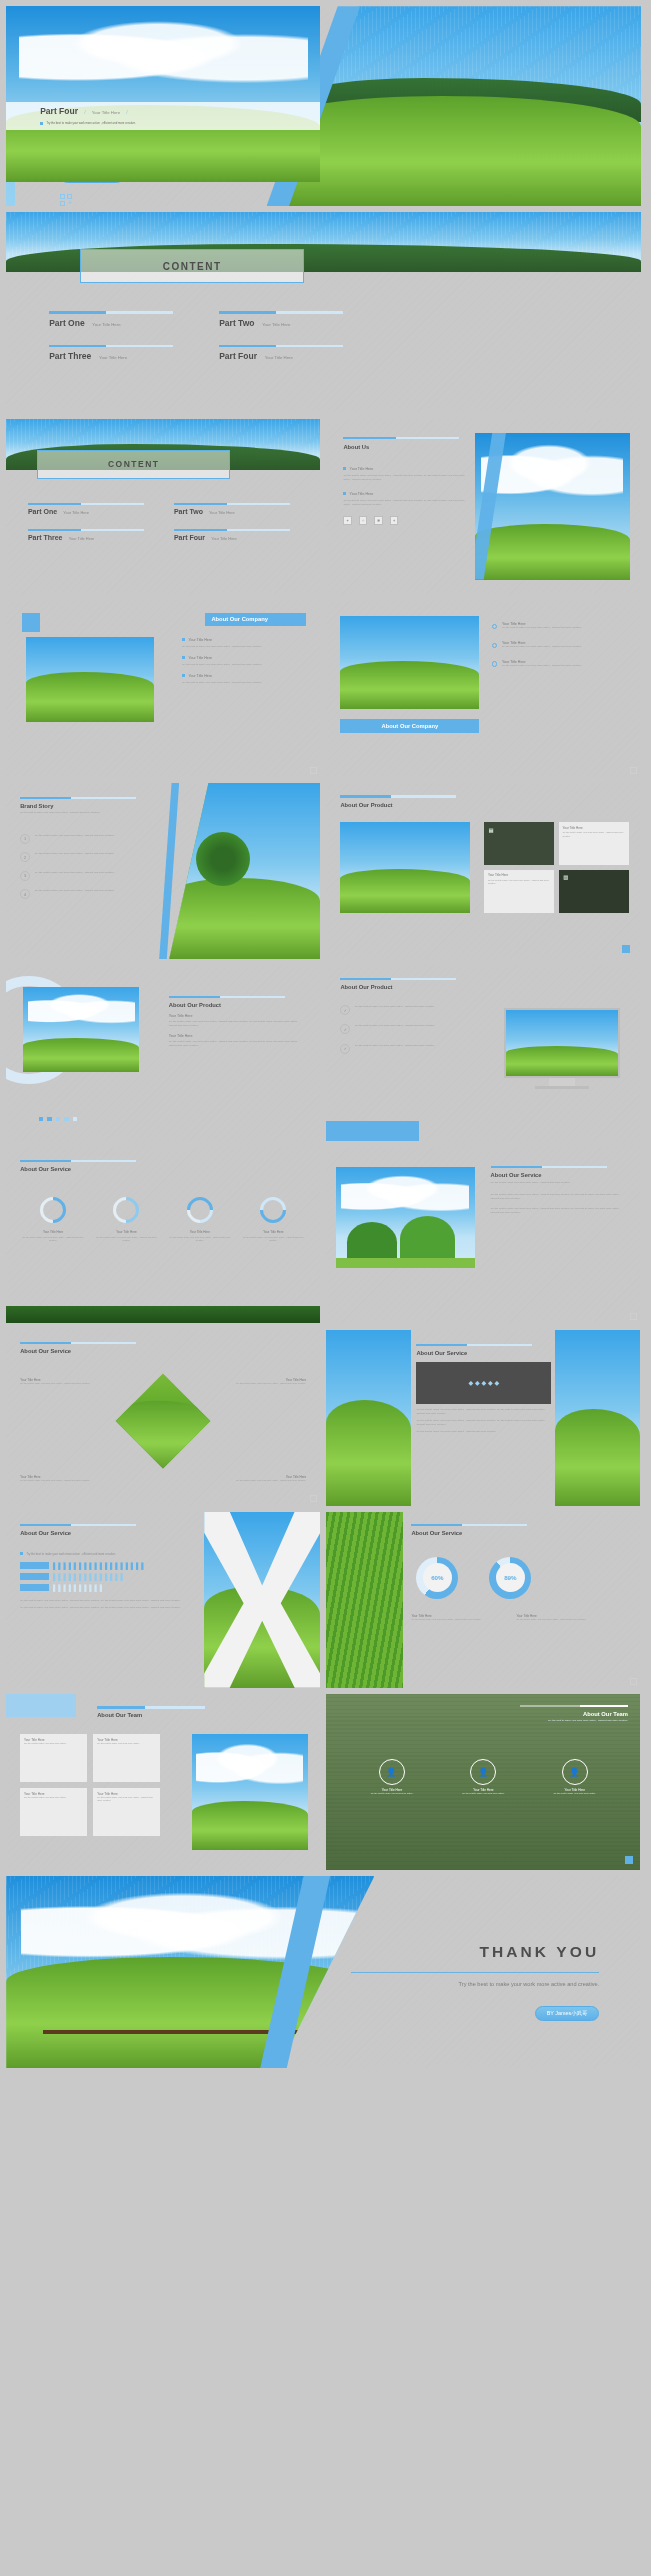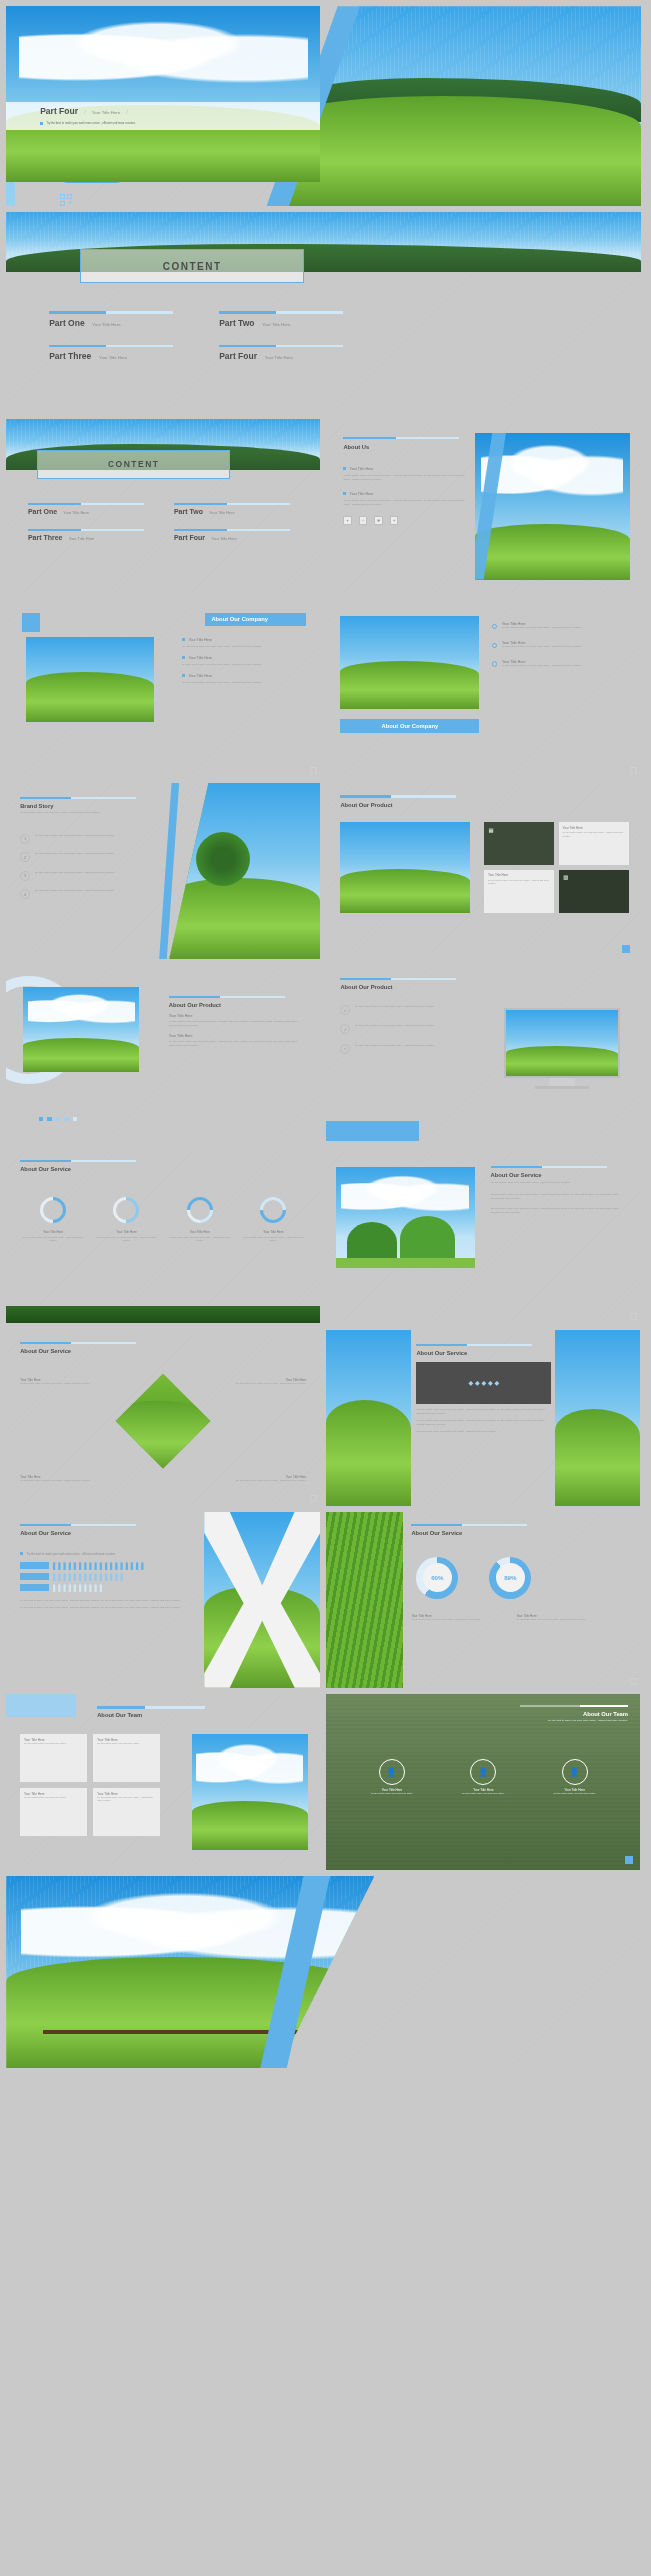--- a/index.html
+++ b/index.html
@@ -753,16 +753,24 @@
 
   <div class="slide full txt" style="height:192px;">
     <div class="photo sky2" style="left:0;top:0;width:58%;height:100%;clip-path:polygon(0 0,100% 0,74% 100%,0 100%);">
       <div class="sunray"></div>
       <div class="clouds"></div>
       <div class="hills" style="height:58%;"></div>
       <div style="position:absolute;left:10%;bottom:18%;right:10%;height:3.1px;background:#5b3b20;"></div>
     </div>
     <div style="position:absolute;left:40%;top:0;bottom:0;width:70px;background:#5fb1e8;clip-path:polygon(62% 0,100% 0,38% 100%,0 100%);"></div>
 
+    <div style="position:absolute;right:42px;top:67px;text-align:right;width:248px;">
+      <div style="font-size:15.5px;font-weight:bold;letter-spacing:3.1px;color:#4d4d4d;">THANK YOU</div>
+      <div class="tt-rule" style="margin-top:10.8px;"></div>
+      <div class="sub" style="margin-top:7.7px;">Try the best to make your work more active and creative.</div>
+      <div style="margin-top:15.5px;">
+        <span class="pill">BY James小武哥</span>
+      </div>
+    </div>
   </div>
 
 </div>
 
 
 </body></html>

